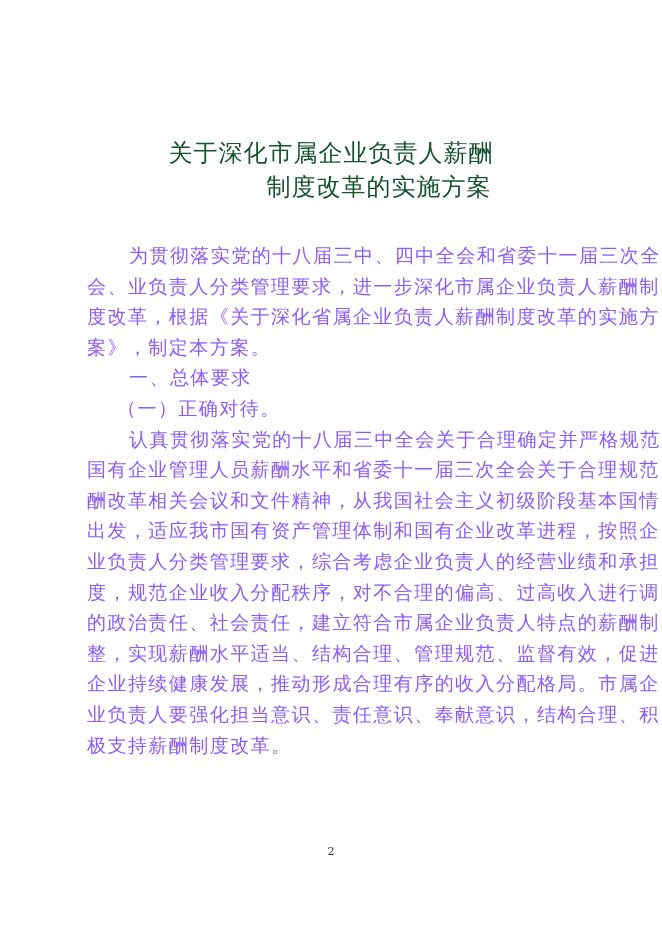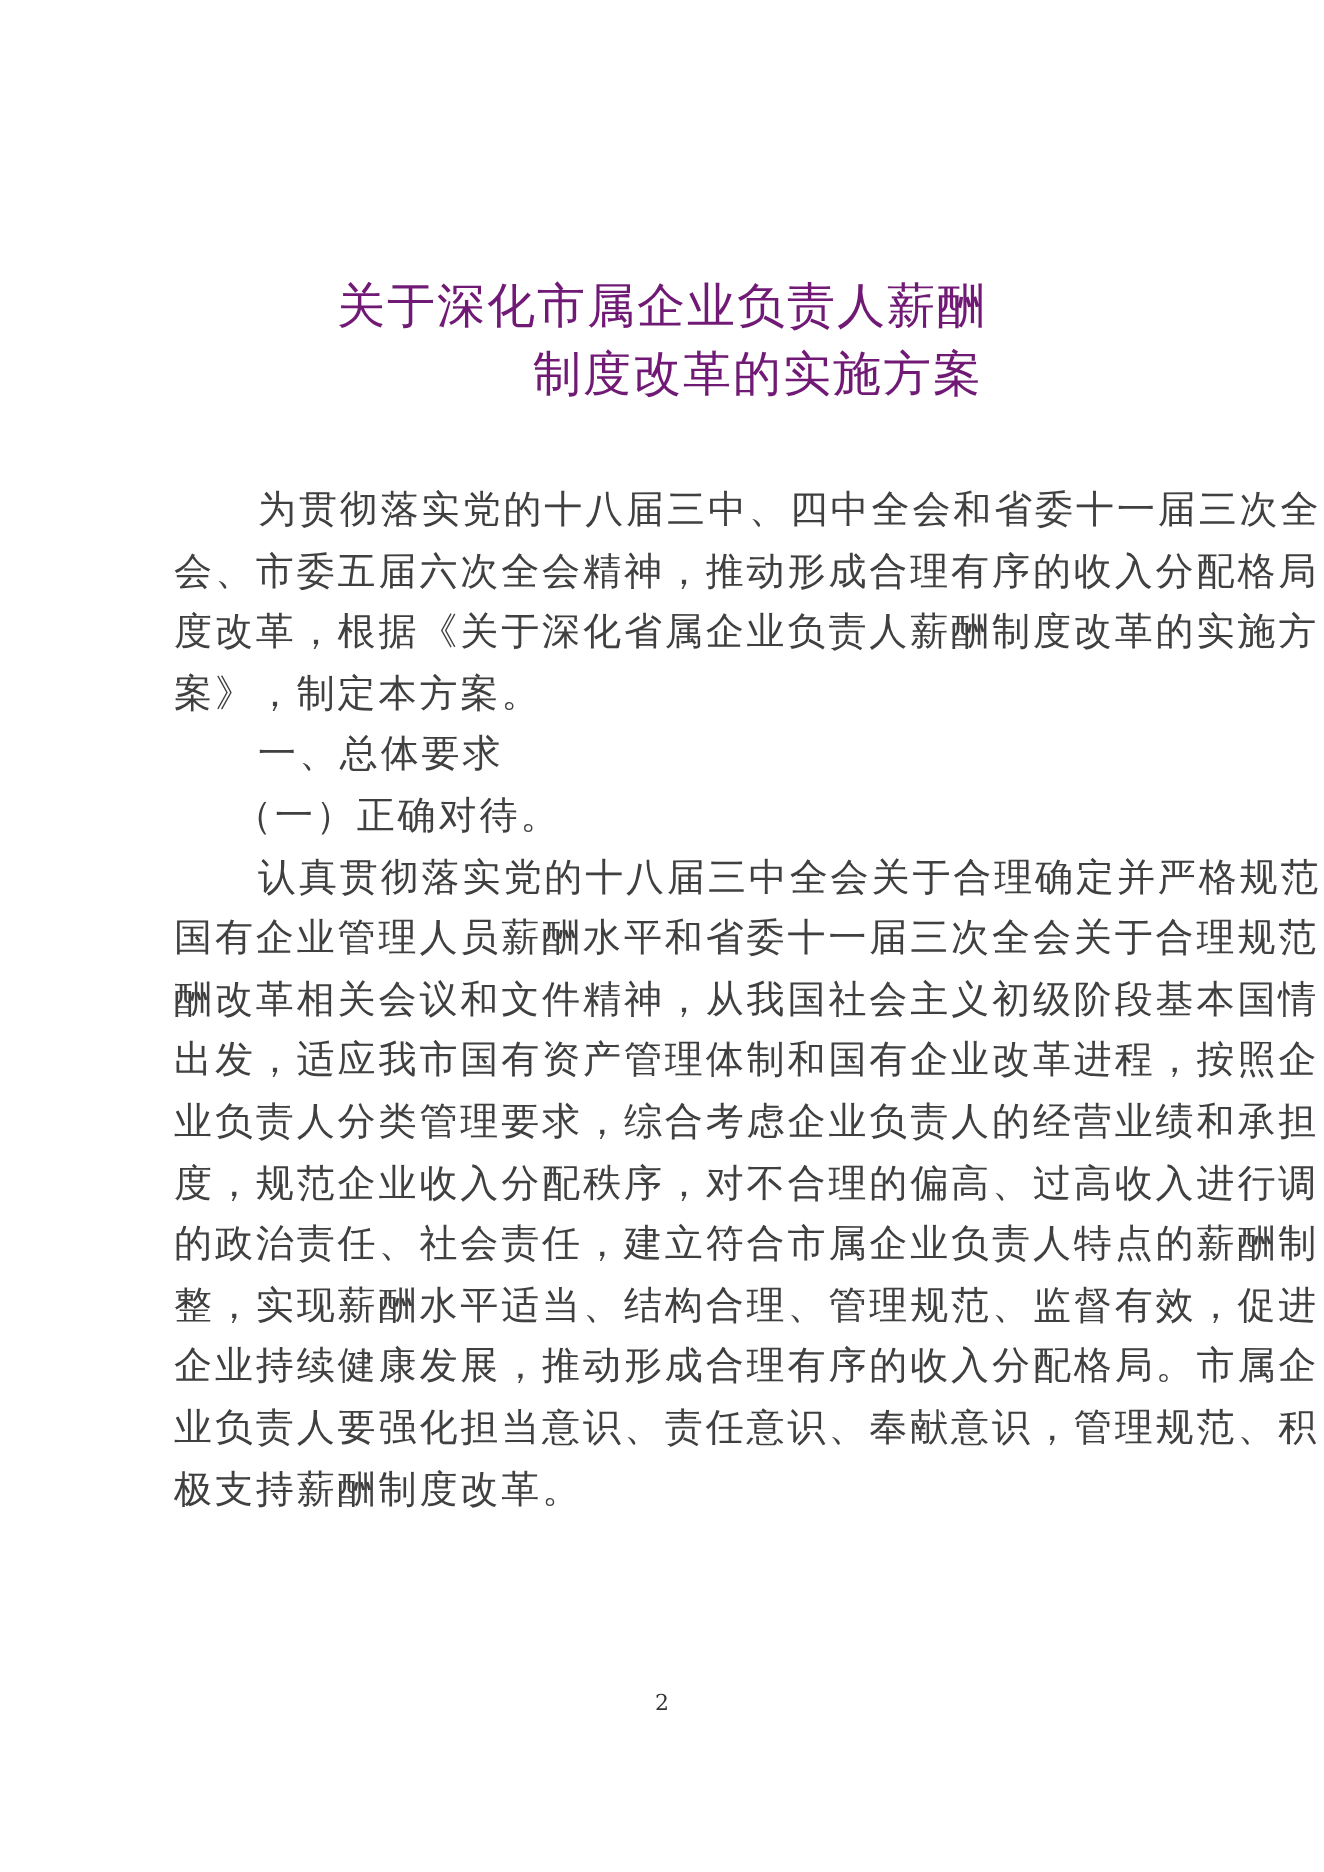--- a/index.html
+++ b/index.html
@@ -1,56 +1,56 @@
 <!DOCTYPE html>
 <html><head>
 <meta charset="utf-8">
 <style>
   html, body { margin: 0; padding: 0; background: #ffffff; }
   body { width: 662px; height: 936px; position: relative; overflow: hidden;
          font-family: "DejaVu Serif", "Liberation Serif", serif; color: #111; }
   .page { position: absolute; left: 0; top: 0; width: 662px; height: 936px; background: #fff; }
   .title { position: absolute; left: 0; width: 662px; text-align: center;
-           font-size: 24px; line-height: 34px; letter-spacing: 1px; color: #701a75; }
+           font-size: 24px; line-height: 34px; letter-spacing: 1px; color: #14532d; }
   .t1 { top: 136px; }
   .t2 { top: 170px; margin-left: 48px; }
   .body { position: absolute; left: 87px; top: 240px; width: 490px; }
   .line { height: 30.6px; line-height: 30.6px; font-size: 19px; white-space: nowrap;
-          letter-spacing: 1.45px; color: #404040; }
+          letter-spacing: 1.45px; color: #8b5cf6; }
   .indent { padding-left: 42px; }
   .heading { font-family: "DejaVu Sans", "Liberation Sans", sans-serif; font-weight: normal; }
   .sub { padding-left: 30px; }
   .pagenum { position: absolute; top: 845px; left: 0; width: 662px; text-align: center;
              font-size: 11px; color: #333; }
 </style>
 </head>
 <body>
 
 <div class="page">
   <div class="title t1">关于深化市属企业负责人薪酬</div>
   <div class="title t2">制度改革的实施方案</div>
 
   <div class="body">
     <div>
       <div class="line indent">为贯彻落实党的十八届三中、四中全会和省委十一届三次全</div>
-      <div class="line">会、市委五届六次全会精神，推动形成合理有序的收入分配格局</div>
+      <div class="line">会、业负责人分类管理要求，进一步深化市属企业负责人薪酬制</div>
       <div class="line">度改革，根据《关于深化省属企业负责人薪酬制度改革的实施方</div>
       <div class="line">案》，制定本方案。</div>
     </div>
     <div class="line indent heading">一、总体要求</div>
     <div class="line sub">（一）正确对待。</div>
     <div>
       <div class="line indent">认真贯彻落实党的十八届三中全会关于合理确定并严格规范</div>
       <div class="line">国有企业管理人员薪酬水平和省委十一届三次全会关于合理规范</div>
       <div class="line">酬改革相关会议和文件精神，从我国社会主义初级阶段基本国情</div>
       <div class="line">出发，适应我市国有资产管理体制和国有企业改革进程，按照企</div>
       <div class="line">业负责人分类管理要求，综合考虑企业负责人的经营业绩和承担</div>
       <div class="line">度，规范企业收入分配秩序，对不合理的偏高、过高收入进行调</div>
       <div class="line">的政治责任、社会责任，建立符合市属企业负责人特点的薪酬制</div>
       <div class="line">整，实现薪酬水平适当、结构合理、管理规范、监督有效，促进</div>
       <div class="line">企业持续健康发展，推动形成合理有序的收入分配格局。市属企</div>
-      <div class="line">业负责人要强化担当意识、责任意识、奉献意识，管理规范、积</div>
+      <div class="line">业负责人要强化担当意识、责任意识、奉献意识，结构合理、积</div>
       <div class="line">极支持薪酬制度改革。</div>
     </div>
   </div>
 
   <div class="pagenum">2</div>
 </div>
 
 </body></html>

